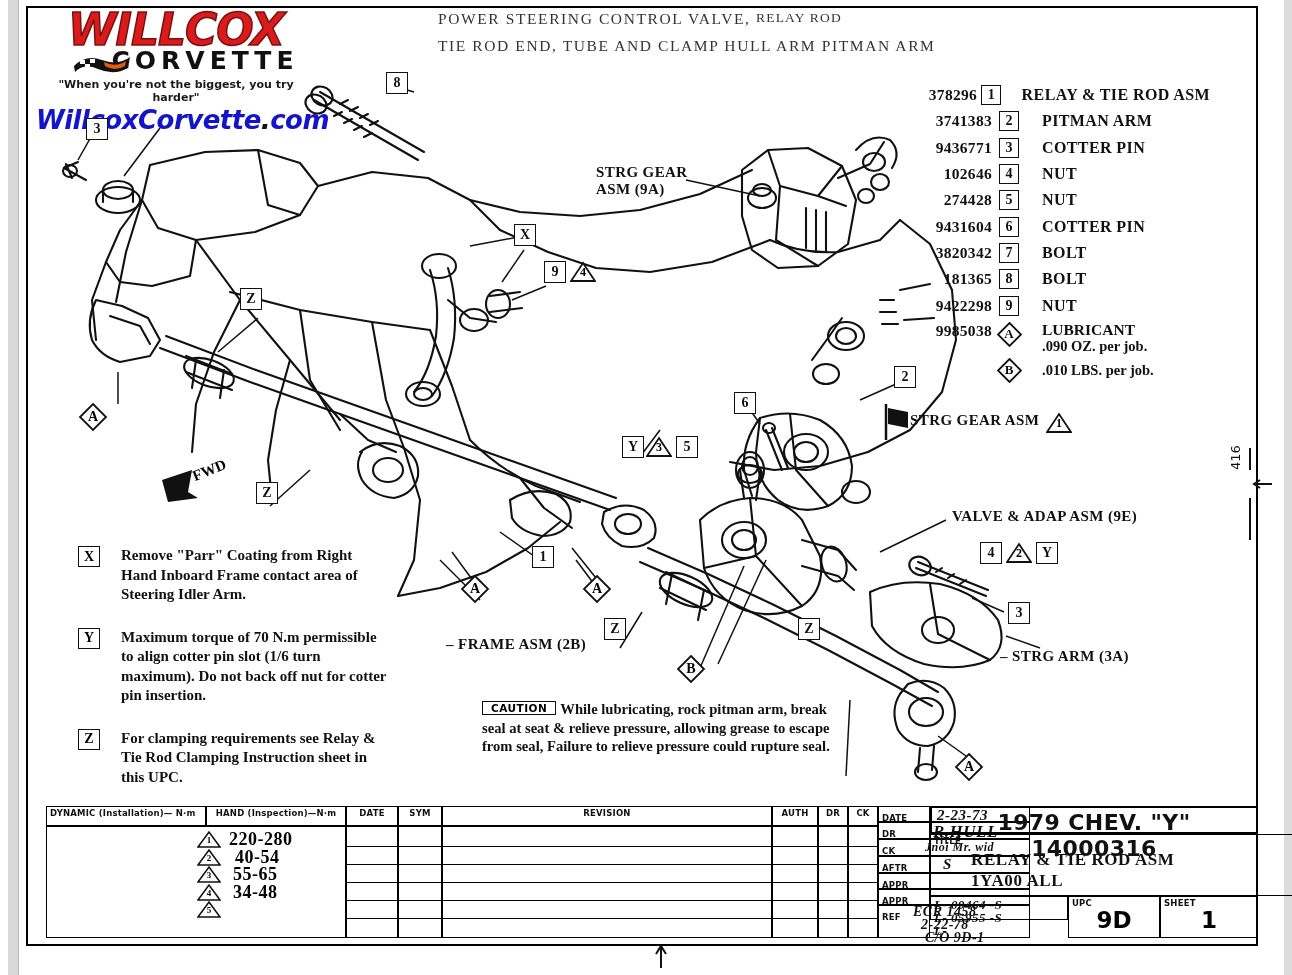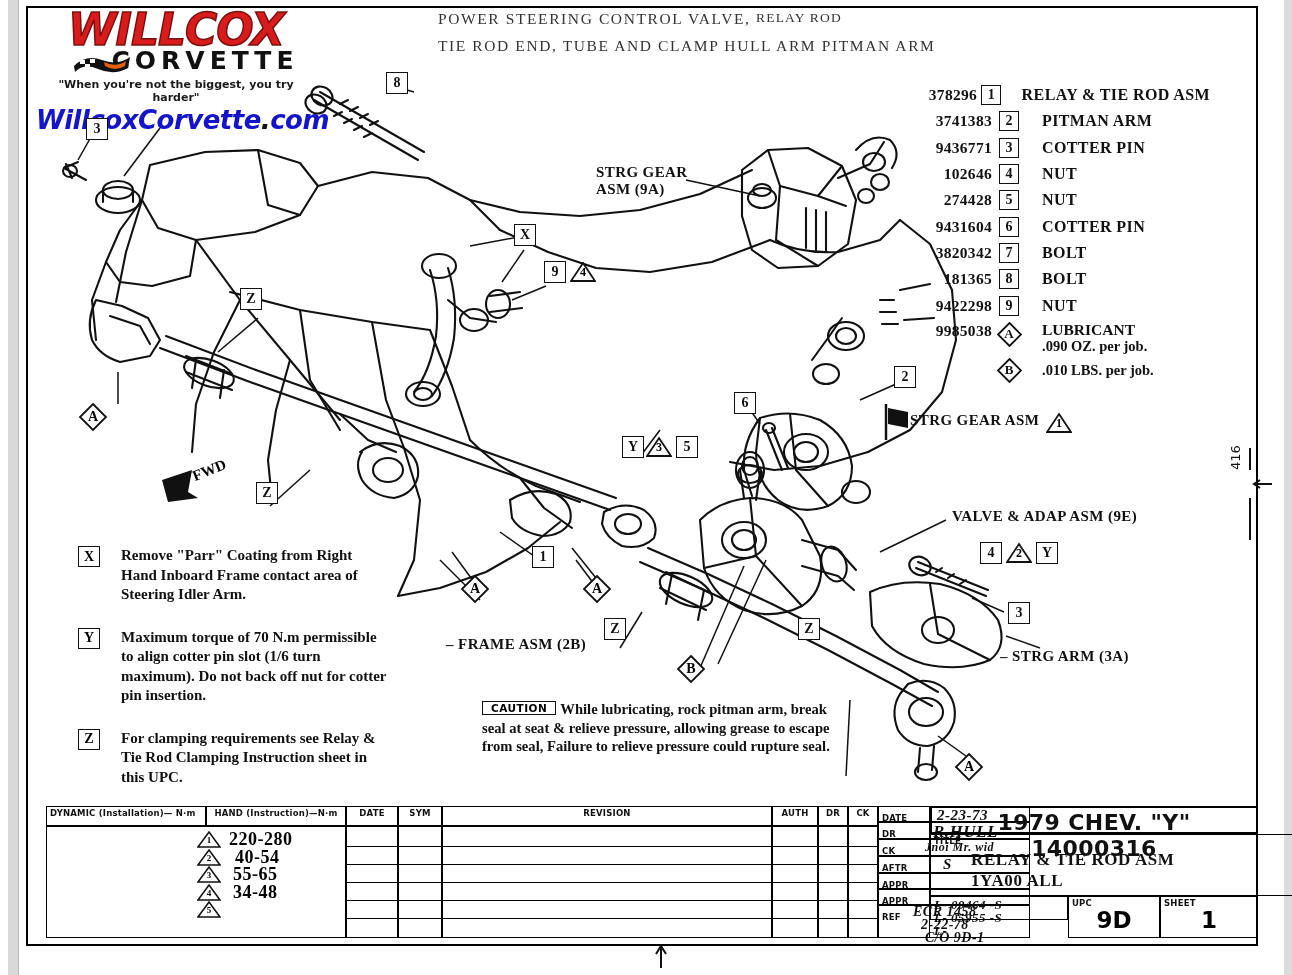--- a/index.html
+++ b/index.html
@@ -570,21 +570,21 @@
     <span class="caution-head">CAUTION</span>
     <span class="caution-txt">While lubricating, rock pitman arm, break seal at seat &amp; relieve pressure, allowing grease to escape from seal, Failure to relieve pressure could rupture seal.</span>
   </div>
 
   <div class="tblock">
 
     <div class="tb-cell" style="left:0;top:0;width:160px;height:20px;">
       <div class="tb-hdr">DYNAMIC (Installation)— N·m</div>
     </div>
     <div class="tb-cell" style="left:160px;top:0;width:140px;height:20px;">
-      <div class="tb-hdr" style="text-align:center;">HAND (Instruction)—N·m</div>
+      <div class="tb-hdr" style="text-align:center;">HAND (Inspection)—N·m</div>
     </div>
     <div class="tb-cell" style="left:0;top:20px;width:300px;height:112px;">
       <div style="padding-top:4px;padding-left:150px;">
         <div class="tq-row">
           <div class="tq-tri">
             <svg width="24" height="17">
                 <path d="M12,1 L23,16 L1,16 Z" fill="#fff" stroke="#111" stroke-width="1.5"></path>
               </svg>
             <span>1</span>
           </div>

